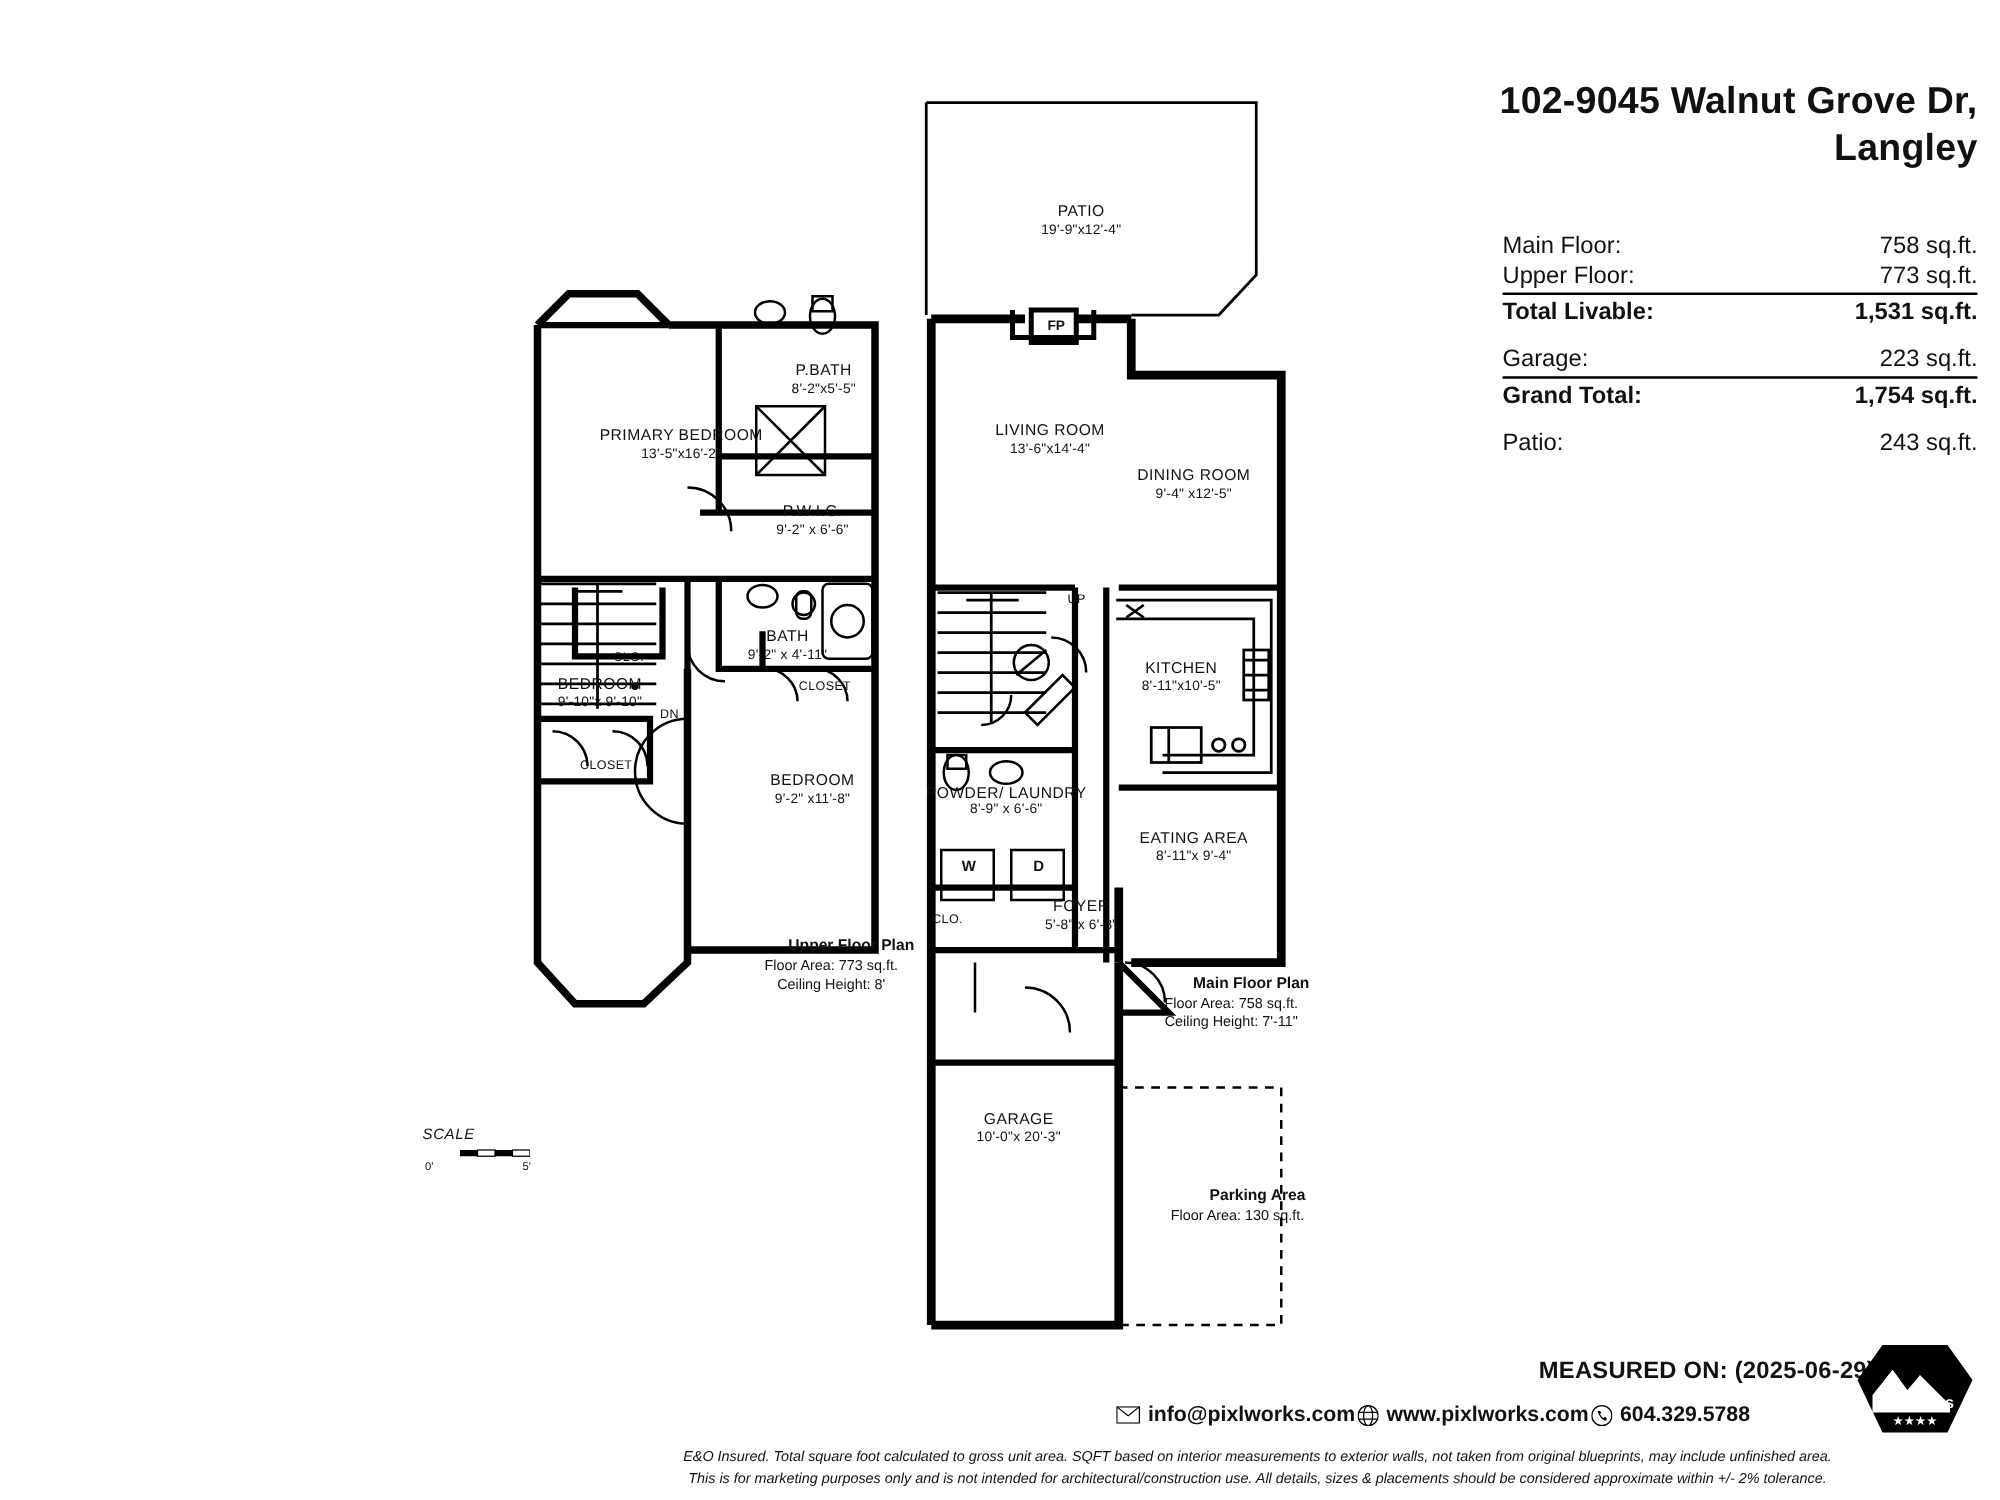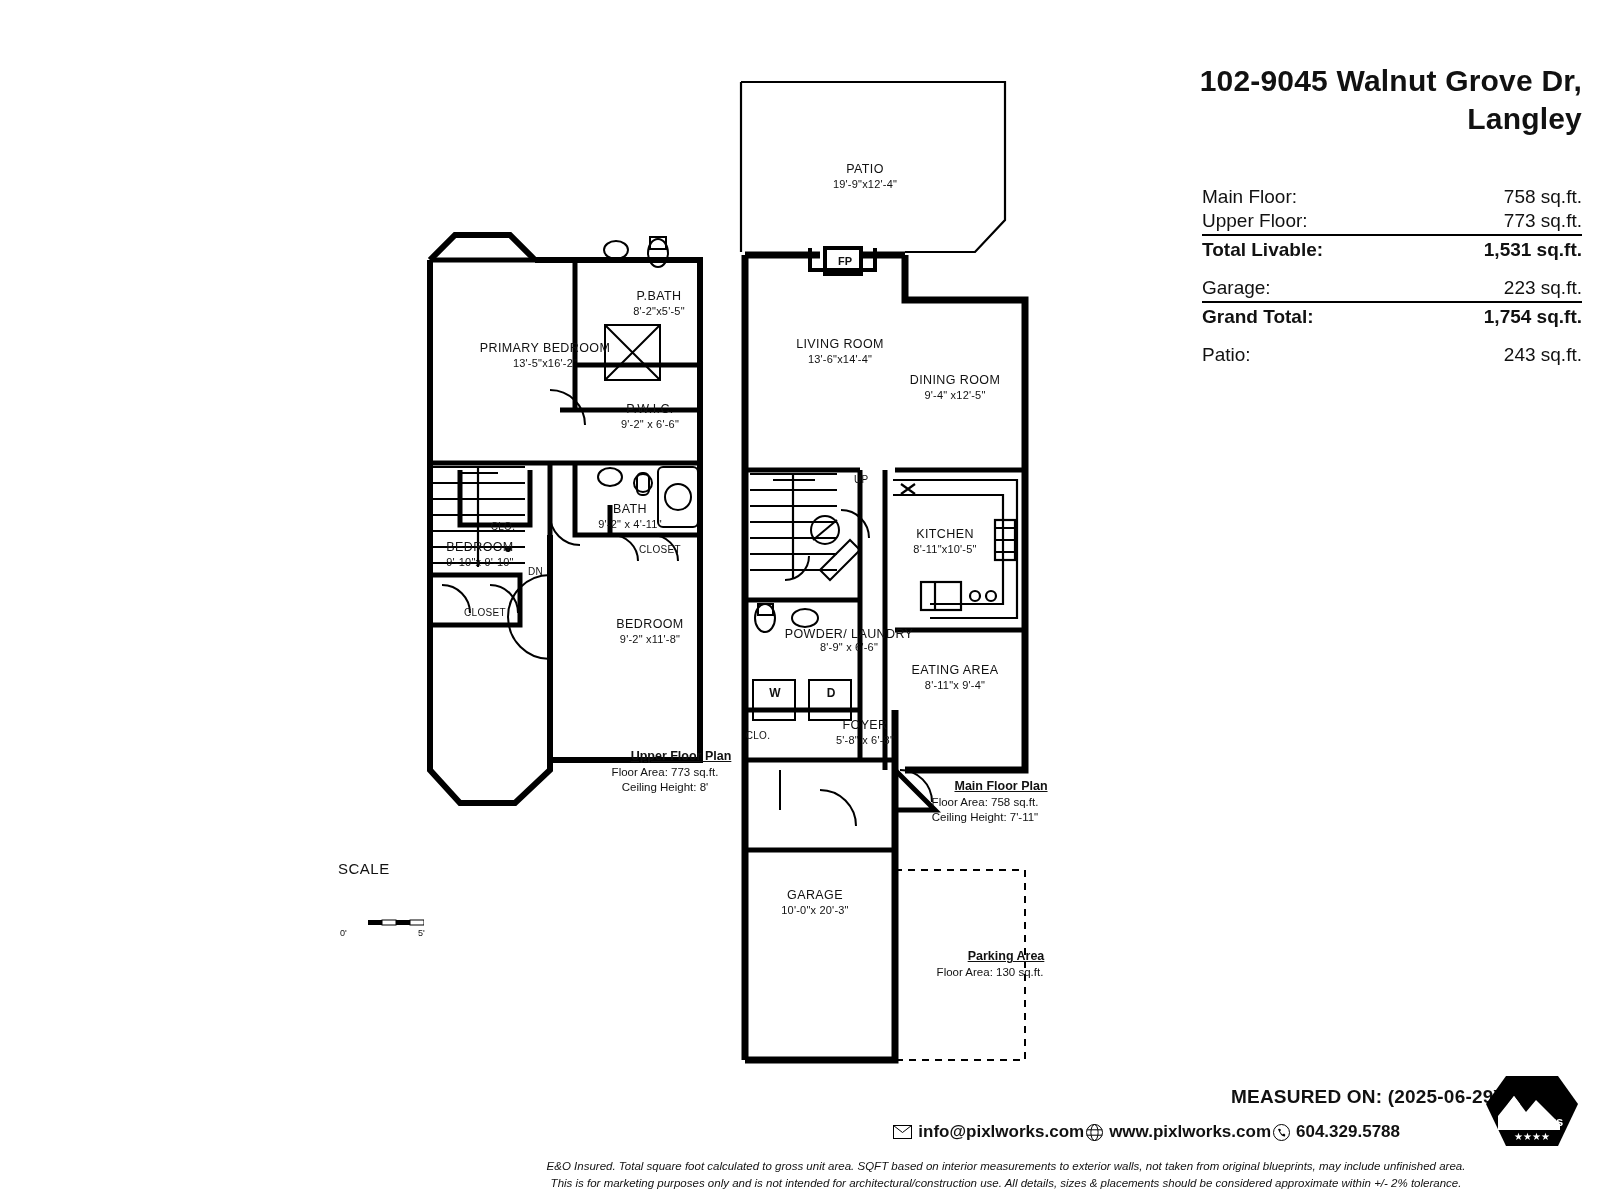--- a/index.html
+++ b/index.html
@@ -29,25 +29,25 @@
   #areaTable .gap{height:14px;}
 
   
   #measured{right:100px;bottom:92px;font-weight:bold;font-size:19px;letter-spacing:.2px;}
   #contact{right:200px;bottom:58px;font-size:17px;font-weight:bold;display:flex;align-items:center;gap:2px;}
   #contact .ci{display:flex;align-items:center;gap:6px;}
   #disclaimer{right:14px;bottom:8px;width:1160px;text-align:center;font-size:11.5px;font-style:italic;line-height:1.5;}
   #logo{right:20px;bottom:48px;width:96px;height:78px;}
 
   
-  #scale{left:338px;top:860px;font-size:15px;letter-spacing:.5px;}
+  #scale{left:338px;top:900px;font-size:12px;letter-spacing:.5px;font-style:italic;}
   #scalebar{position:absolute;left:368px;top:918px;}
 
   .labelUF{position:absolute;text-align:center;font-size:11.5px;line-height:1.35;}
-  .labelUF b{font-size:12.5px;text-decoration:underline;margin-left:32px;}
+  .labelUF b{font-size:12.5px;margin-left:32px;}
 </style>
 </head>
 <body>
 
 <div id="title" class="abs">
   <div>102-9045 Walnut Grove Dr,</div>
   <div>Langley</div>
 </div>
 
 <div id="areaTable" class="abs">
@@ -261,21 +261,21 @@
   <div class="dim">9'-4" x12'-5"</div>
 </div>
 <div class="room" style="left:880px;top:527px;width:130px;">
   <div class="nm">KITCHEN</div>
   <div class="dim">8'-11"x10'-5"</div>
 </div>
 <div class="room" style="left:880px;top:663px;width:150px;">
   <div class="nm">EATING AREA</div>
   <div class="dim">8'-11"x  9'-4"</div>
 </div>
-<div class="room" style="left:735px;top:627px;width:140px;margin-left:44px;">
+<div class="room" style="left:735px;top:627px;width:140px;">
   <div class="nm" style="line-height:1.15;">
     <span>POWDER/ LAUNDRY</span>
   </div>
   <div class="dim">8'-9" x  6'-6"</div>
 </div>
 <div class="room" style="left:805px;top:718px;width:120px;">
   <div class="nm">FOYER</div>
   <div class="dim">5'-8" x  6'-8"</div>
 </div>
 <div class="room" style="left:755px;top:888px;width:120px;">

